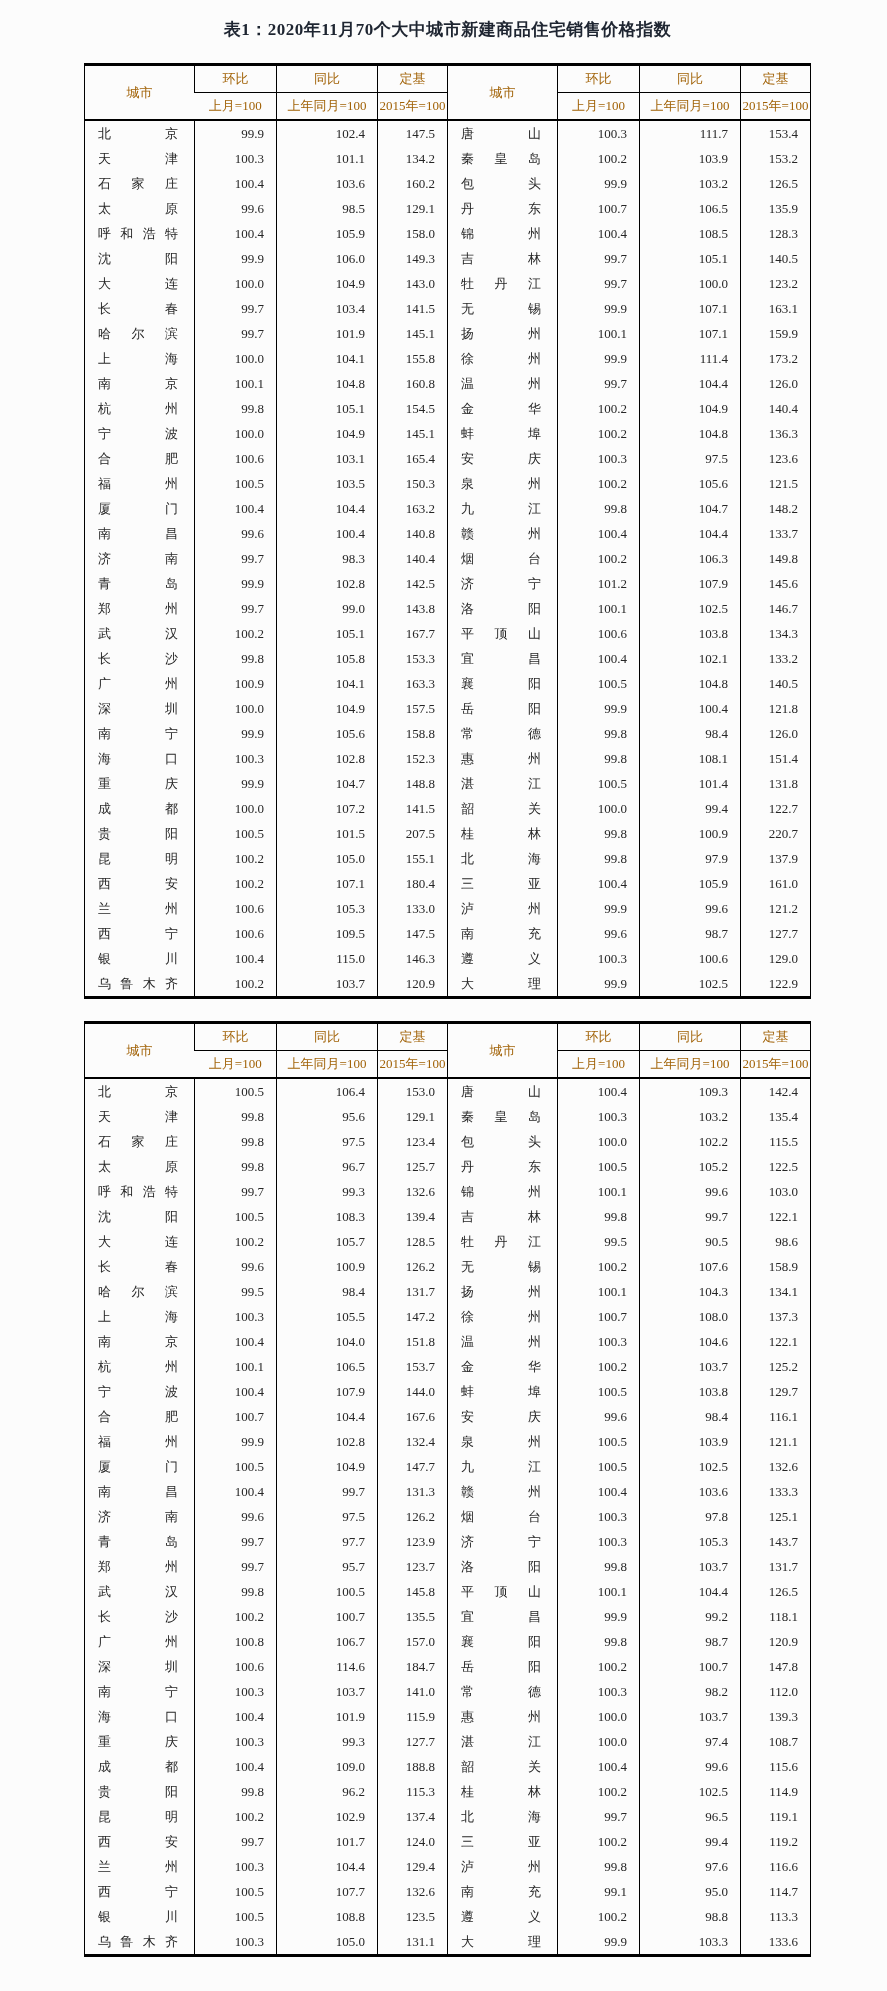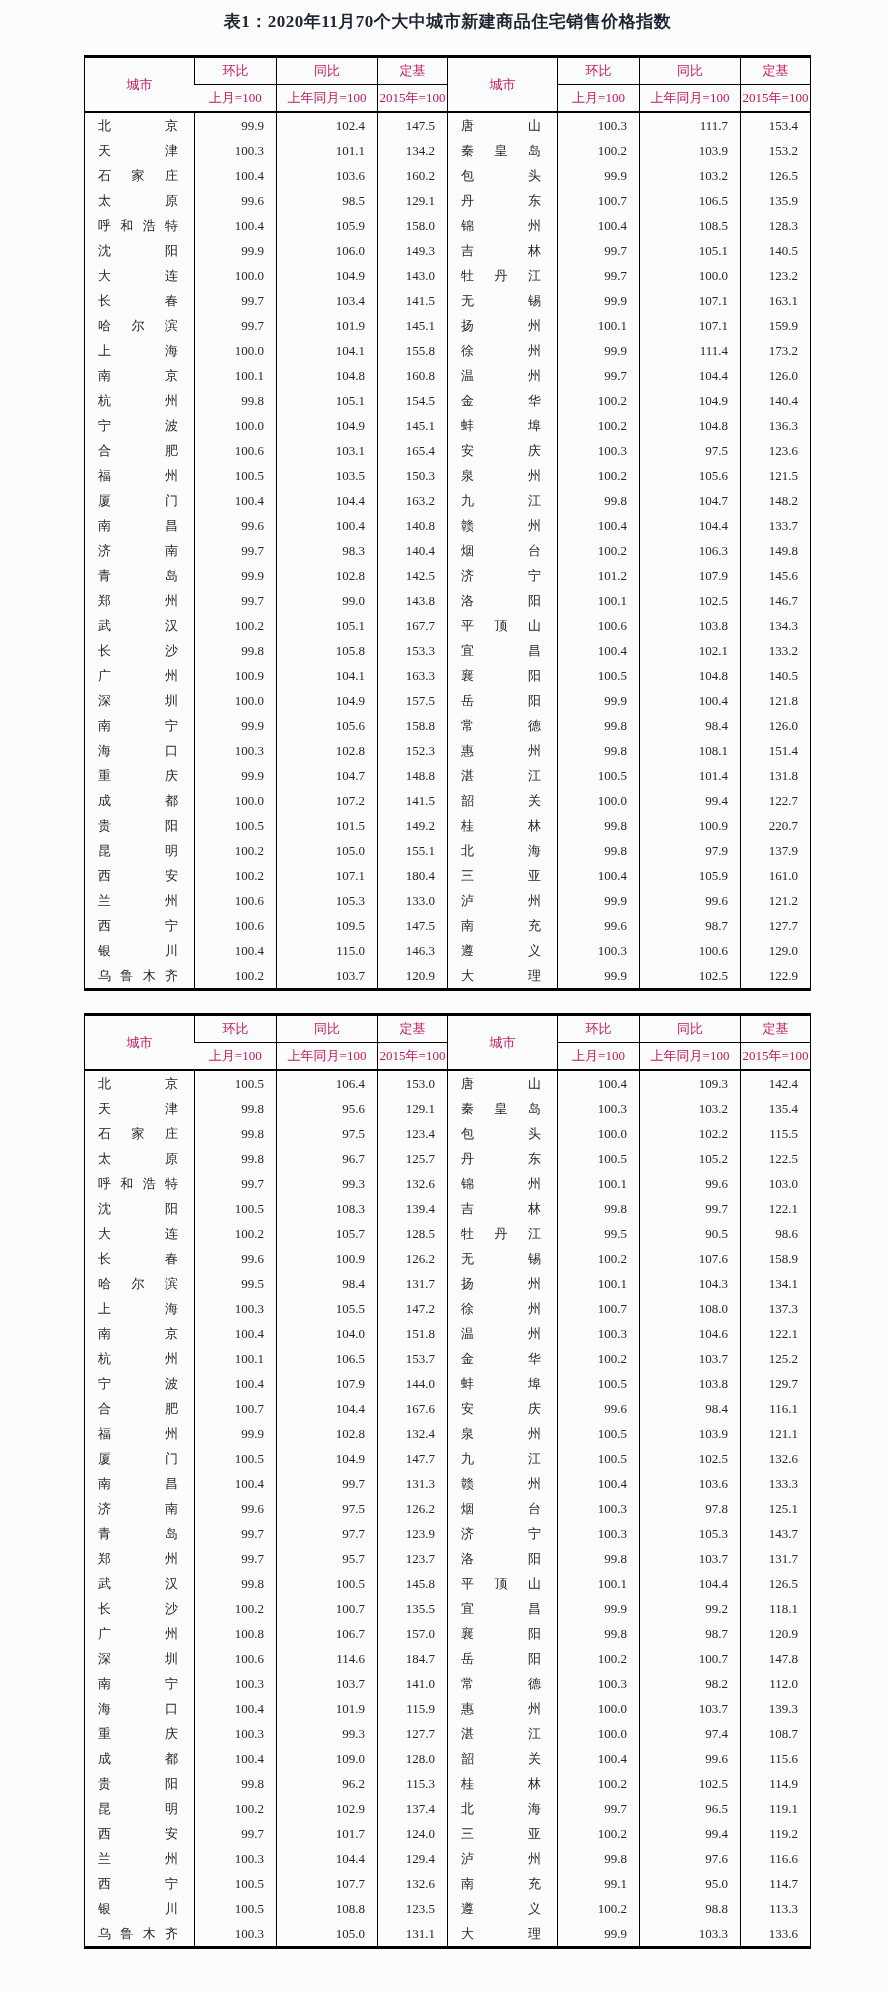--- a/index.html
+++ b/index.html
@@ -14,21 +14,21 @@
   .content {
     width: 727px;
     margin-left: 84px;
     padding-top: 10px;
   }
   .tbl-title {
     text-align: center;
     font-size: 17px;
     font-weight: bold;
     color: #1e2531;
-    margin: 0;
+    margin: 8px;
     letter-spacing: 0.5px;
   }
   .tbl-title.second { margin-top: 32px; }
   table.price-table {
     width: 727px;
     table-layout: fixed;
     border-collapse: collapse;
     margin-top: 22px;
     border-top: 3px solid #000;
     border-bottom: 3px solid #000;
@@ -40,21 +40,21 @@
   col.c-yoy   { width: 101px; }
   col.c-fixed { width: 70px;  }
   thead { border-bottom: 2px solid #000; }
   th {
     font-weight: normal;
     font-size: 13px;
     text-align: center;
     height: 26px;
     padding: 0;
     border-left: 1px solid #000;
-    color: #be185d;
+    color: #a16207;
   }
   th.sub { border-top: 1px solid #000; }
   th:first-child { border-left: none; }
   td {
     height: 25px;
     font-size: 13px;
     padding: 0;
     border-left: 1px solid #000;
     color: #262626;
   }
@@ -385,21 +385,21 @@
           <td class="num">141.5</td>
           <td class="city"><span class="cityname">韶关</span></td>
           <td class="num">100.0</td>
           <td class="num">99.4</td>
           <td class="num">122.7</td>
         </tr>
         <tr>
           <td class="city"><span class="cityname">贵阳</span></td>
           <td class="num">100.5</td>
           <td class="num">101.5</td>
-          <td class="num">149.2</td>
+          <td class="num">207.5</td>
           <td class="city"><span class="cityname">桂林</span></td>
           <td class="num">99.8</td>
           <td class="num">100.9</td>
           <td class="num">220.7</td>
         </tr>
         <tr>
           <td class="city"><span class="cityname">昆明</span></td>
           <td class="num">100.2</td>
           <td class="num">105.0</td>
           <td class="num">155.1</td>
@@ -761,21 +761,21 @@
           <td class="num">127.7</td>
           <td class="city"><span class="cityname">湛江</span></td>
           <td class="num">100.0</td>
           <td class="num">97.4</td>
           <td class="num">108.7</td>
         </tr>
         <tr>
           <td class="city"><span class="cityname">成都</span></td>
           <td class="num">100.4</td>
           <td class="num">109.0</td>
-          <td class="num">128.0</td>
+          <td class="num">188.8</td>
           <td class="city"><span class="cityname">韶关</span></td>
           <td class="num">100.4</td>
           <td class="num">99.6</td>
           <td class="num">115.6</td>
         </tr>
         <tr>
           <td class="city"><span class="cityname">贵阳</span></td>
           <td class="num">99.8</td>
           <td class="num">96.2</td>
           <td class="num">115.3</td>

